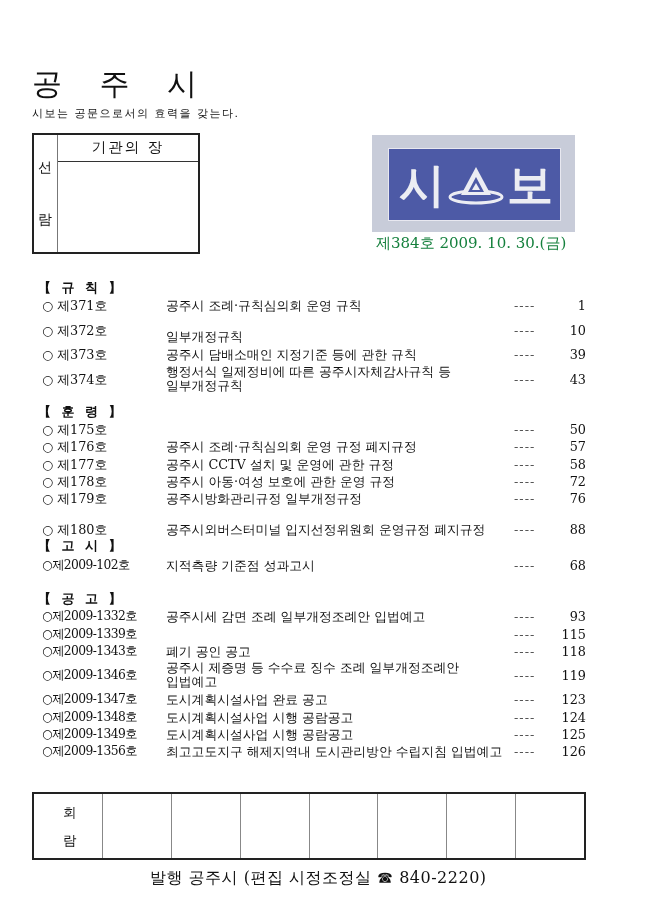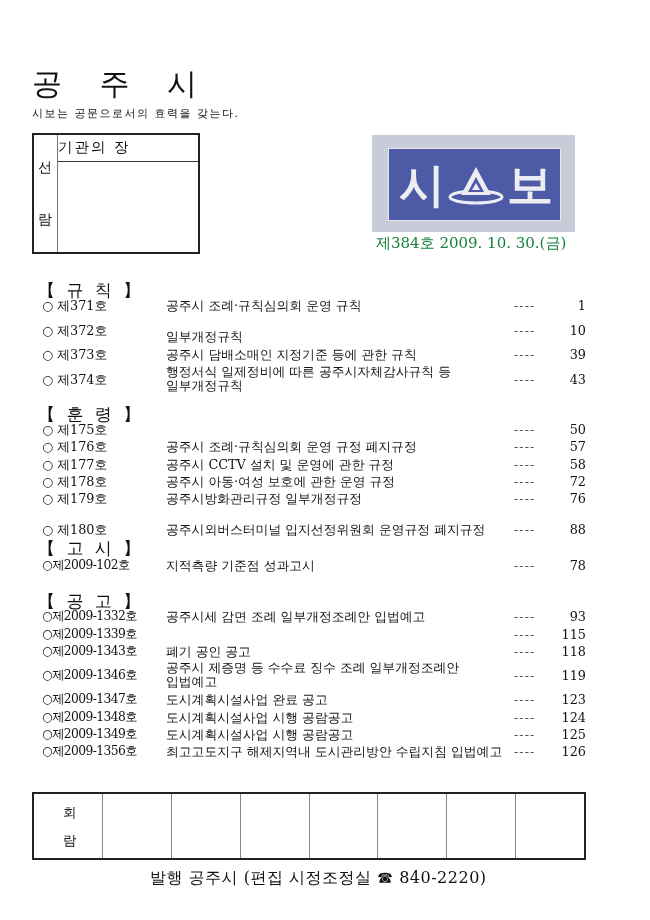--- a/index.html
+++ b/index.html
@@ -5,30 +5,30 @@
   * { box-sizing: border-box; margin: 0; padding: 0; }
   html, body { width: 650px; height: 920px; background: #ffffff; overflow: hidden; }
   body { position: relative; font-family: "DejaVu Serif", "Liberation Serif", serif; color: #111; }
 
   .title { position: absolute; left: 32px; top: 64px; font-family: "DejaVu Sans", "Liberation Sans", sans-serif; font-size: 30px; letter-spacing: 14px; color: #111; }
   .subtitle { position: absolute; left: 32px; top: 106px; font-family: "DejaVu Sans", "Liberation Sans", sans-serif; font-size: 11px; letter-spacing: 1.5px; color: #111; }
 
   .review-box { position: absolute; left: 32px; top: 133px; width: 168px; height: 121px; border: 2px solid #222; }
   .review-box .side { position: absolute; left: 0; top: 0; width: 24px; height: 100%; border-right: 1.5px solid #777; }
   .review-box .side span { position: absolute; left: 4px; font-size: 14px; }
-  .review-box .head { position: absolute; left: 24px; right: 0; top: 0; height: 27px; border-bottom: 1.5px solid #333; font-size: 14.5px; line-height: 24px; letter-spacing: 2px; }
+  .review-box .head { position: absolute; left: 24px; right: 0; top: 0; height: 27px; border-bottom: 1.5px solid #333; text-align: center; font-size: 14.5px; line-height: 24px; letter-spacing: 2px; }
 
   .logo-outer { position: absolute; left: 372px; top: 135px; width: 203px; height: 97px; background: #c8ccd9; }
   .logo-inner { position: absolute; left: 16px; top: 13px; width: 173px; height: 73px; background: #4d5aa6; border: 1px solid #e8e8f0; }
   .logo-inner .ch { position: absolute; top: 8px; font-family: "DejaVu Sans", sans-serif; font-weight: bold; font-size: 46px; color: #ecedf3; line-height: 56px; }
   .logo-inner svg { position: absolute; left: 58px; top: 10px; }
 
   .issue { position: absolute; left: 376px; top: 234px; font-size: 15px; color: #15803d; }
 
-  .section { position: absolute; left: 38px; font-size: 17px; font-weight: normal; letter-spacing: 3px; }
+  .section { position: absolute; left: 38px; font-size: 13px; font-weight: bold; letter-spacing: 3px; }
   .row { position: absolute; left: 42px; width: 550px; height: 17px; font-size: 12.8px; line-height: 17px; }
   .row .no { position: absolute; left: 0; top: 0; white-space: nowrap; }
   .row .tt { position: absolute; left: 124px; top: 0; white-space: nowrap; }
   .row .dash { position: absolute; left: 472px; top: 0; color: #555; letter-spacing: 1px; }
   .row .pg { position: absolute; right: 6px; top: 0; text-align: right; }
   .row.two { height: 30px; }
   .row.two .tt { line-height: 13.5px; top: 1px; }
   .row.two .no, .row.two .dash, .row.two .pg { top: 7px; }
   .row.narrow .no { letter-spacing: -0.6px; font-size: 12.3px; }
 
@@ -129,21 +129,21 @@
   <span class="tt">공주시외버스터미널 입지선정위원회 운영규정 폐지규정</span>
   <span class="dash">----</span>
   <span class="pg">88</span>
 </div>
 
 <div class="section" style="top:537px">【 고   시 】</div>
 <div class="row narrow" style="top:557px">
   <span class="no">○제2009-102호</span>
   <span class="tt">지적측량 기준점 성과고시</span>
   <span class="dash">----</span>
-  <span class="pg">78</span>
+  <span class="pg">68</span>
 </div>
 
 <div class="section" style="top:590px">【 공   고 】</div>
 <div class="row narrow" style="top:608px">
   <span class="no">○제2009-1332호</span>
   <span class="tt">공주시세 감면 조례 일부개정조례안 입법예고</span>
   <span class="dash">----</span>
   <span class="pg">93</span>
 </div>
 <div class="row narrow" style="top:626px">

